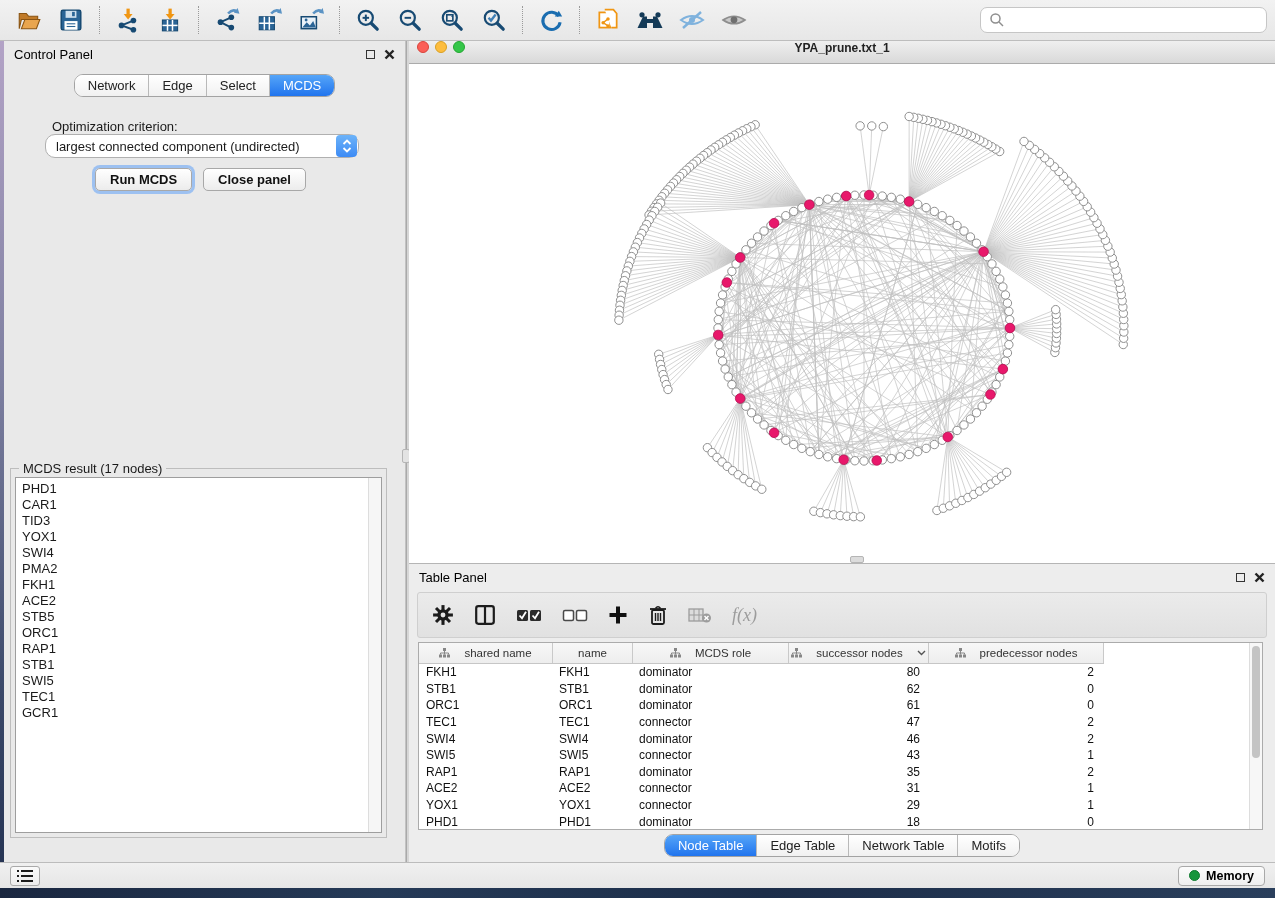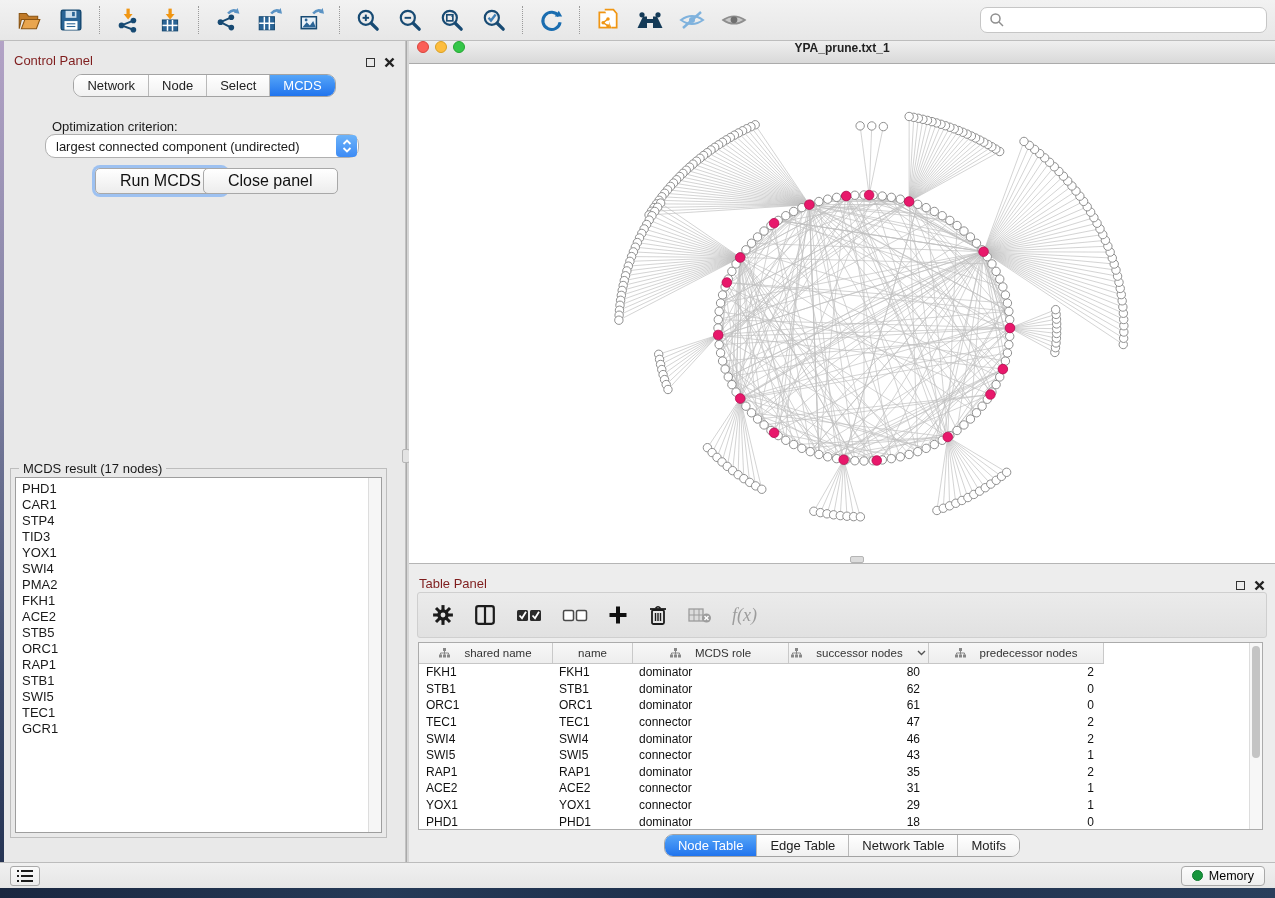--- a/index.html
+++ b/index.html
@@ -13,34 +13,34 @@
   .tb-sep { width:0; height:28px; border-left:1px dotted #9a9a9a; margin:0 7px; }
   #search-box { margin-left:auto; width:287px; height:26px; background:#fff; border:1px solid #c6c6c6; border-radius:7px; display:flex; align-items:center; padding:0 8px; }
   #search-box input { border:none; outline:none; flex:1; font-size:13px; font-family:"Liberation Sans",sans-serif; background:transparent; }
 
   
   #left-sliver { left:0; top:41px; width:4px; height:857px; background:linear-gradient(#b3a3c6,#7d7fa0 40%,#3c4a6b 75%,#22304f); }
   #wallpaper-bottom { left:0; top:888px; width:1275px; height:10px; background:linear-gradient(90deg,#1a2740,#253a57 30%,#1c2d49 60%,#2a3f5c); }
 
   
   #control-panel { left:4px; top:41px; width:402px; height:821px; background:#e9e9e9; border-right:1px solid #c2c2c2; }
-  .panel-head { height:27px; display:flex; align-items:flex-end; padding:0 10px; font-size:13px; color:#7f1d1d; }
+  .panel-head { height:27px; display:flex; align-items:center; padding:0 10px; font-size:13px; color:#000000; }
   .panel-head .win-icons { margin-left:auto; display:flex; gap:9px; align-items:center; }
   .float-box { width:9px; height:9px; border:1.5px solid #333; display:inline-block; }
   .seg { display:inline-flex; border:1px solid #a3a3a3; border-radius:9px; overflow:hidden; background:#fff; }
   .seg .seg-btn { font-size:13px; font-family:"Liberation Sans",sans-serif; padding:3px 13px; background:linear-gradient(#ffffff,#f1f1f1); border:none; border-right:1px solid #b9b9b9; color:#222; }
   .seg .seg-btn:last-child { border-right:none; }
   .seg .seg-btn.active { background:linear-gradient(#55a5f8,#2174ee); color:#fff; }
   #control-tabs-row { text-align:center; margin-top:6px; }
   #opt-label { margin-top:22px; font-size:13px;margin-left:48px; }
   #criterion-select { position:absolute; left:41px; top:93px; width:314px; height:24px; background:#fff; border:1px solid #b0b0b0; border-radius:10px; display:flex; align-items:center; }
   #criterion-select .val { flex:1; font-size:13px; padding-left:10px; }
   #criterion-select .stepper { width:21px; height:22px; margin-right:1px; border-radius:4px; background:linear-gradient(#6cb3f9,#3d8bf5); display:flex; align-items:center; justify-content:center; }
   .btn-row { position:absolute; left:0; top:127px; width:402px; }
-  .mac-btn { font-size:16px; font-family:"Liberation Sans",sans-serif; padding:3px 24px; background:linear-gradient(#ffffff,#ececec); border:1px solid #a8a8a8; border-radius:5px; color:#111; }
+  .mac-btn { font-size:13px; font-family:"Liberation Sans",sans-serif; padding:3px 14px; background:linear-gradient(#ffffff,#ececec); border:1px solid #a8a8a8; border-radius:5px; color:#111;font-weight:bold; }
   #run-mcds { position:absolute; left:91px; top:0; box-shadow:0 0 0 3px rgba(94,160,248,.55); }
   #close-panel { position:absolute; left:199px; top:0; }
   #mcds-fieldset { position:absolute; left:6px; top:427px; width:377px; height:370px; border:1px solid #bdbdbd; background:#e9e9e9; }
   #mcds-legend { position:absolute; left:8px; top:-8px; background:#e9e9e9; padding:0 4px; font-size:13px; }
   #mcds-list { position:absolute; left:4px; top:8px; right:4px; bottom:4px; background:#fff; border:1px solid #9e9e9e; overflow:hidden; }
   #mcds-items { padding:3px 0 0 6px; }
   .mcds-item { font-size:13px; line-height:16px; }
   #mcds-scroll { position:absolute; right:0; top:0; bottom:0; width:13px; background:#f6f6f6; border-left:1px solid #ddd; }
 
   
@@ -69,21 +69,21 @@
   .t-cell { font-size:12px; color:#111; overflow:hidden; white-space:nowrap; }
   .t-cell.c0{width:134px; padding-left:7px;} .t-cell.c1{width:80px; padding-left:6px;} .t-cell.c2{width:156px; padding-left:6px;}
   .t-cell.c3{width:140px; text-align:right; padding-right:9px;} .t-cell.c4{width:175px; text-align:right; padding-right:10px;}
   #nt-scroll { position:absolute; right:0; top:0; bottom:0; width:13px; background:#f7f7f7; border-left:1px solid #ddd; }
   #nt-thumb { position:absolute; left:2px; right:2px; top:3px; height:112px; background:#c4c4c4; border-radius:5px; }
   #table-tabs-row { position:absolute; left:0; top:270px; width:100%; text-align:center; }
 
   
   #status-bar { left:0; top:862px; width:1275px; height:26px; background:linear-gradient(#f0f0f0,#e6e6e6); border-top:1px solid #bcbcbc; display:flex; align-items:center; padding:0 10px; }
   #list-btn { width:30px; height:20px; background:linear-gradient(#fafafa,#ededed); border:1px solid #a9a9a9; border-radius:3px; display:flex; align-items:center; justify-content:center; }
-  #memory-btn { margin-left:auto; height:20px; padding:0 10px; background:linear-gradient(#fcfcfc,#efefef); border:1px solid #a9a9a9; border-radius:4px; font-size:12.5px; display:flex; align-items:center; gap:6px; }
+  #memory-btn { margin-left:auto; height:20px; padding:0 10px; background:linear-gradient(#fcfcfc,#efefef); border:1px solid #a9a9a9; border-radius:4px; font-size:12.5px; display:flex; align-items:center; gap:6px;font-weight:bold; }
   #memory-dot { width:11px; height:11px; border-radius:50%; background:#17953c; border:1px solid #0e7a2e; }
 </style>
 </head>
 <body>
 
 <div id="toolbar" class="abs">
   <button class="tb-btn">
       <svg width="26" height="26" viewBox="0 0 24 24">
         <path d="M3 20 V6 h6.5 l2 2.5 H20 v3 H5 z" fill="#c07a28" stroke="#8a5412" stroke-width="1"></path>
         <path d="M5 20 l3.2-8.5 H22 L18.8 20 z" fill="#e9a54e" stroke="#8a5412" stroke-width="1"></path>
@@ -241,21 +241,21 @@
     <span class="win-icons">
       <span class="float-box"></span>
       <svg width="11" height="11" viewBox="0 0 11 11">
           <line x1="1.5" y1="1.5" x2="9.5" y2="9.5" stroke="#222" stroke-width="2.4"></line>
           <line x1="9.5" y1="1.5" x2="1.5" y2="9.5" stroke="#222" stroke-width="2.4"></line>
         </svg>
     </span>
   </div>
   <div id="control-tabs-row"><span class="seg" id="control-tabs">
         <button class="seg-btn">Network</button>
-        <button class="seg-btn">Node</button>
+        <button class="seg-btn">Edge</button>
         <button class="seg-btn">Select</button>
         <button class="seg-btn active">MCDS</button>
       </span></div>
   <div id="opt-label">Optimization criterion:</div>
   <div id="criterion-select">
     <span class="val">largest connected component (undirected)</span>
     <span class="stepper">
         <svg width="12" height="14" viewBox="0 0 12 14">
           <polyline points="2.5,5 6,1.5 9.5,5" fill="none" stroke="#fff" stroke-width="1.8"></polyline>
           <polyline points="2.5,9 6,12.5 9.5,9" fill="none" stroke="#fff" stroke-width="1.8"></polyline>
@@ -265,21 +265,20 @@
   <div class="btn-row">
     <button id="run-mcds" class="mac-btn">Run MCDS</button>
     <button id="close-panel" class="mac-btn">Close panel</button>
   </div>
   <div id="mcds-fieldset">
     <span id="mcds-legend">MCDS result (17 nodes)</span>
     <div id="mcds-list">
       <div id="mcds-items">
           <div class="mcds-item">PHD1</div>
           <div class="mcds-item">CAR1</div>
-          <div class="mcds-item">STP4</div>
           <div class="mcds-item">TID3</div>
           <div class="mcds-item">YOX1</div>
           <div class="mcds-item">SWI4</div>
           <div class="mcds-item">PMA2</div>
           <div class="mcds-item">FKH1</div>
           <div class="mcds-item">ACE2</div>
           <div class="mcds-item">STB5</div>
           <div class="mcds-item">ORC1</div>
           <div class="mcds-item">RAP1</div>
           <div class="mcds-item">STB1</div>

